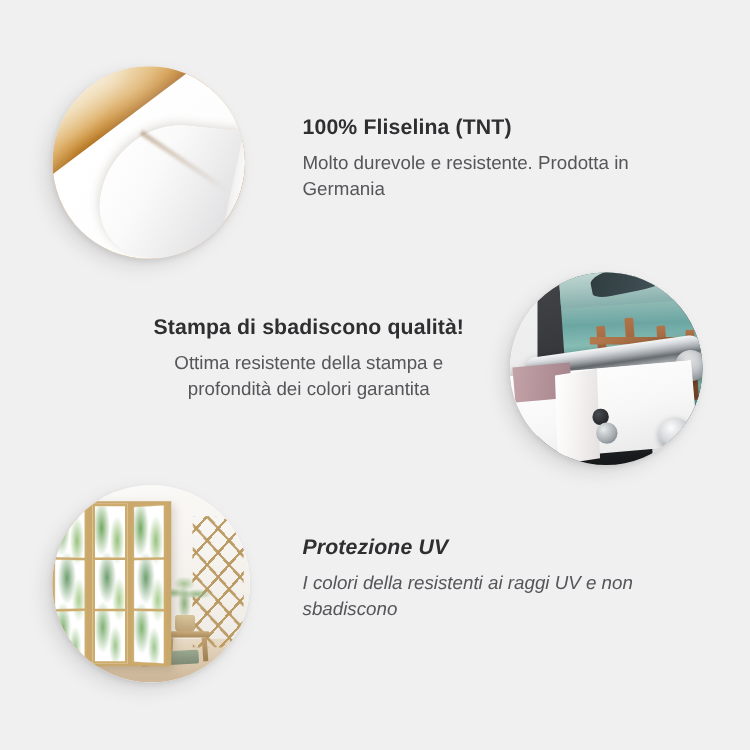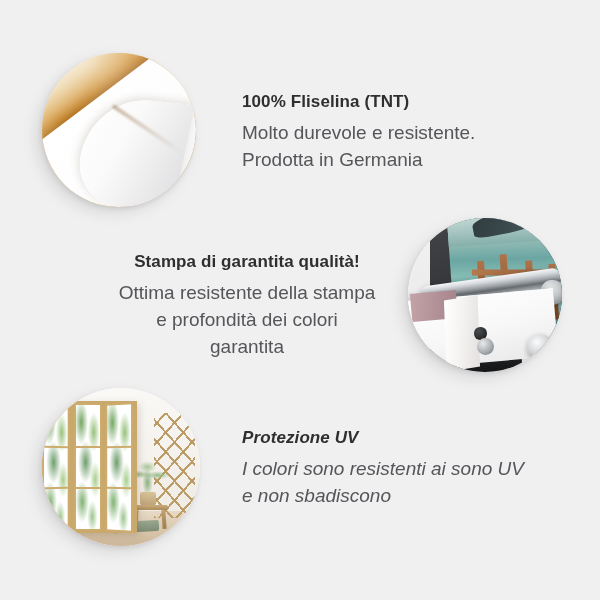--- a/index.html
+++ b/index.html
@@ -418,21 +418,21 @@
   }
   .textblock h2 {
     margin: 0 0 8px 0;
     font-size: 17px;
     font-weight: 600;
     color: #2f2f31;
     letter-spacing: 0.1px;
   }
   .textblock p {
     margin: 0;
-    font-size: 19px;
+    font-size: 15px;
     line-height: 1.42;
     color: #55555a;
     font-weight: 400;
   }
   .t1 { left: 242px; top: 92px; width: 290px; text-align: left; }
   .t2 { left: 118px; top: 252px; width: 258px; text-align: center; }
   .t3 { left: 242px; top: 428px; width: 290px; text-align: left; font-style: italic; }
 </style>
 </head>
 <body>
@@ -477,21 +477,21 @@
       <div class="printdeck"></div>
       <div class="printmauve"></div>
       <div class="foldpaper"></div>
       <div class="knob-dark"></div>
       <div class="knob"></div>
       <div class="roller-lower"></div>
     </div>
   </div>
 
   <div class="textblock t2">
-    <h2>Stampa di garantita qualità!</h2>
+    <h2>Stampa di sbadiscono qualità!</h2>
     <p>Ottima resistente della stampa e profondità dei colori garantita</p>
   </div>
 
   <div class="medallion c3">
     <div class="scene">
       <div class="room"></div>
       <div class="floor"></div>
       <div class="trellis"></div>
       <div class="chair2"></div>
       <div class="plant"></div>
@@ -503,16 +503,16 @@
       <div class="screen">
         <div class="panel p1"></div>
         <div class="panel p2"></div>
         <div class="panel p3"></div>
       </div>
     </div>
   </div>
 
   <div class="textblock t3">
     <h2>Protezione UV</h2>
-    <p>I colori sono resistenti ai sono UV e non sbadiscono</p>
+    <p>I colori della resistenti ai raggi UV e non sbadiscono</p>
   </div>
 
 </div>
 
 </body></html>

